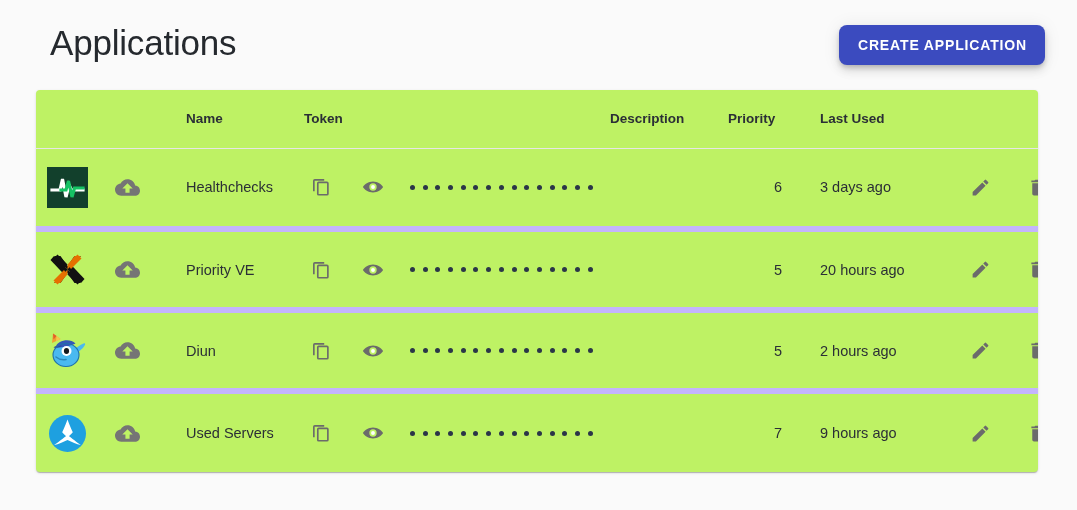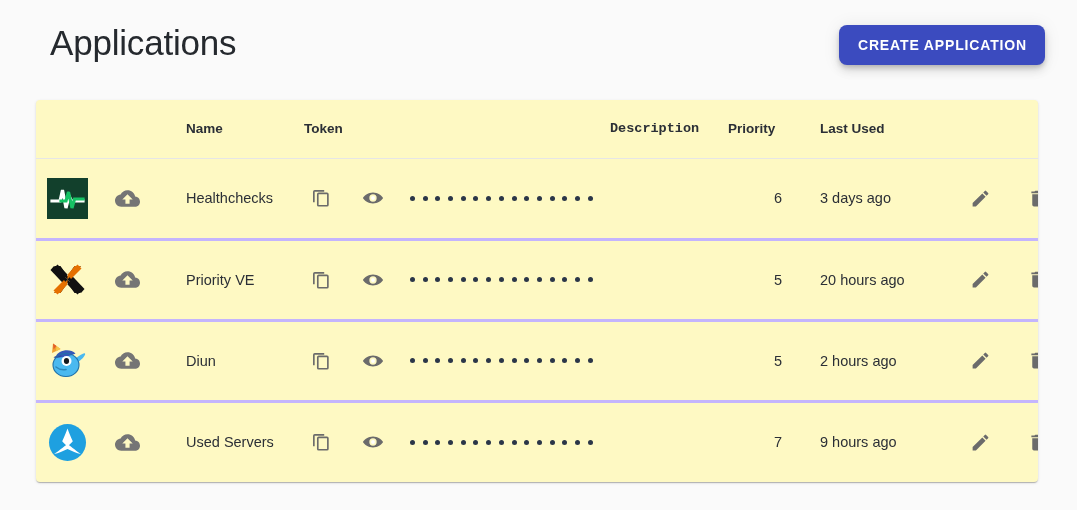--- a/index.html
+++ b/index.html
@@ -59,23 +59,23 @@
                 0 6px 10px 0 rgba(0,0,0,0.10),
                 0 1px 18px 0 rgba(0,0,0,0.08);
     white-space: nowrap;
     line-height: 1.15;
   }
 
   
   .card {
     position: absolute;
     left: 36px;
-    top: 100px;
+    top: 90px;
     width: 1002px;
-    background: #fef9c3;
+    background: #bef264;
     border-radius: 4px;
     box-shadow: 0 2px 1px -1px rgba(0,0,0,0.14),
                 0 1px 1px 0 rgba(0,0,0,0.10),
                 0 1px 3px 0 rgba(0,0,0,0.12);
     overflow: hidden;
   }
 
   table.apps-table {
     width: 100%;
     border-collapse: collapse;
@@ -89,42 +89,42 @@
     text-align: left;
     padding: 0;
     height: 58px;
     vertical-align: middle;
     border-bottom: 1px solid #e6e6e6;
   }
   table.apps-table td {
     padding: 0;
     height: 81px;
     vertical-align: middle;
-    border-bottom: 3px solid #c4b5fd;
+    border-bottom: 6px solid #c4b5fd;
     font-size: 14.5px;
     color: #2b2f36;
   }
   table.apps-table tbody tr:last-child td {
     border-bottom: none;
   }
 
   
   .col-logo    { width: 62px; }
   .col-upload  { width: 72px; }
   .col-name    { width: 134px; }
   .col-token   { width: 306px; }
   .col-desc    { width: 118px; }
   .col-prio    { width: 84px; }
   .col-used    { width: 142px; }
   .col-edit    { width: 52px; }
   .col-del     { width: 62px; }
 
   .th-name   { padding-left: 16px !important; }
   .th-token  { padding-left: 0 !important; margin-left: 17px; }
-  .th-desc   { text-align: left; padding-right: 16px !important; font-family: Liberation Mono, monospace; }
+  .th-desc   { text-align: left; padding-right: 16px !important; }
   .th-prio   { text-align: right; padding-right: 22px !important; }
   .th-used   { padding-left: 8px !important; }
 
   .cell-logo   { text-align: center; }
   .cell-upload { text-align: left; padding-left: 2px !important; }
   .cell-name   { padding-left: 16px !important; white-space: nowrap; }
   .cell-token  { padding-left: 0 !important; }
   .cell-prio   { text-align: right !important; padding-right: 30px !important; }
   .cell-used   { padding-left: 8px !important; white-space: nowrap; }
   .cell-act    { text-align: center; }

